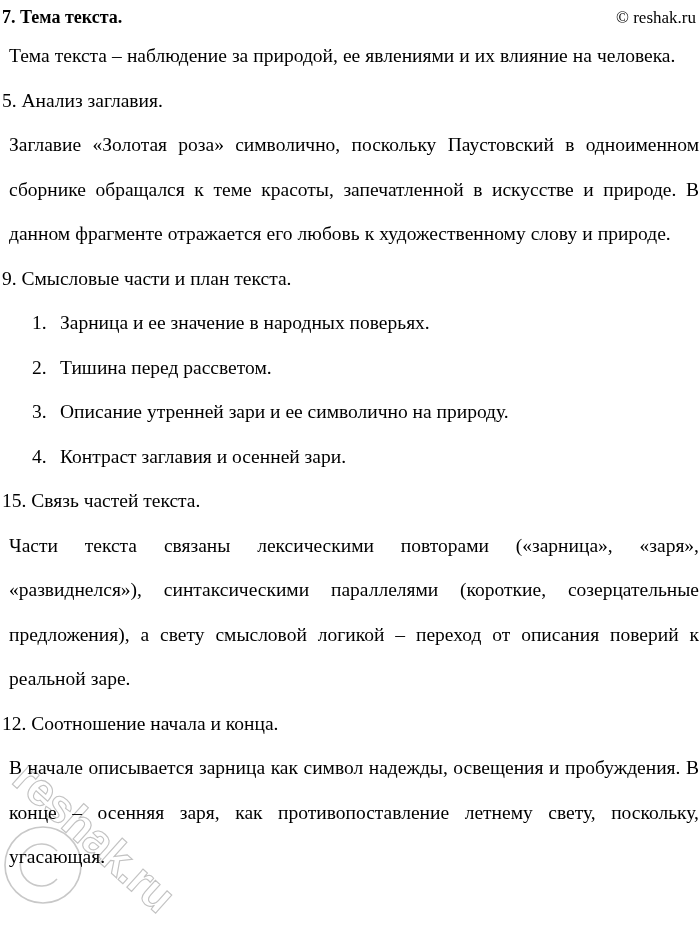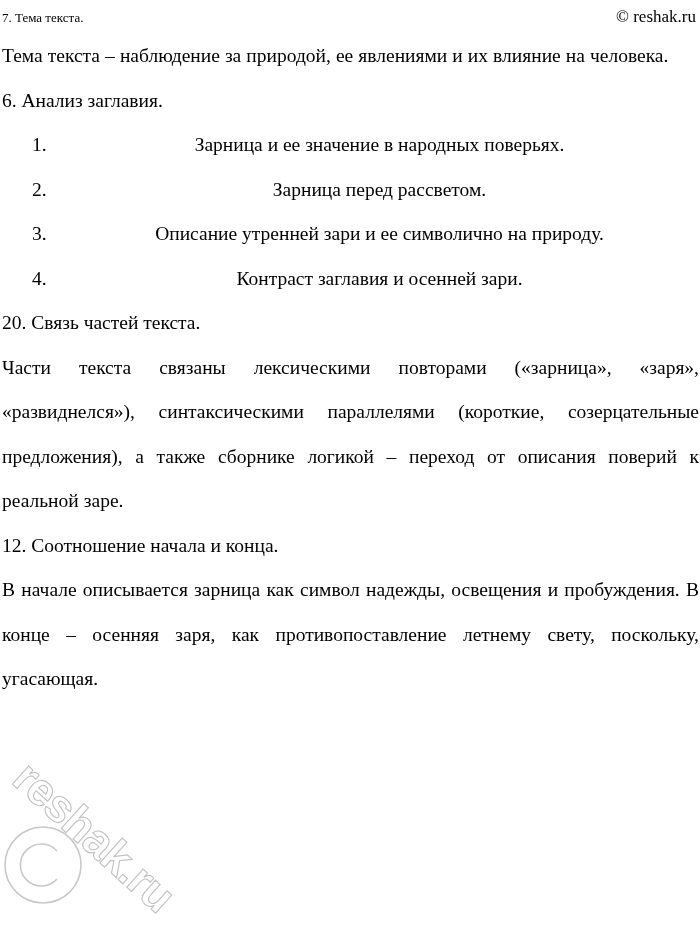--- a/index.html
+++ b/index.html
@@ -54,23 +54,24 @@
   .doc-head {
     position: relative;
     z-index: 2;
     display: flex;
     align-items: baseline;
     justify-content: space-between;
     padding: 0 2px 0 2px;
     height: 34px;
   }
   .doc-head .head-title {
-    font-size: 13px;
+    font-size: 18px;
     line-height: 34px;
     white-space: nowrap;
+    font-weight: bold;
   }
   .doc-head .head-credit {
     font-size: 17px;
     line-height: 34px;
     white-space: nowrap;
     padding-right: 2px;
   }
 
   
   .content {
@@ -83,20 +84,21 @@
     font-size: 19.5px;
     line-height: 44.5px;
     text-align: justify;
     text-justify: inter-word;
     -webkit-hyphens: none;
     hyphens: none;
     word-spacing: 0.2px;
   }
   p.para.last-line-left {
     text-align-last: left;
+    margin-left: 7px;
   }
   p.heading {
     margin: 0;
     font-size: 19.5px;
     line-height: 44.5px;
     text-align: left;
     white-space: nowrap;
   }
 
   
@@ -105,21 +107,21 @@
     padding: 0;
     list-style: none;
     counter-reset: planitem;
   }
   ol.plan li {
     position: relative;
     margin: 0;
     padding-left: 58px;
     font-size: 19.5px;
     line-height: 44.5px;
-    text-align: center;
+    text-align: left;
     white-space: nowrap;
     counter-increment: planitem;
   }
   ol.plan li::before {
     content: counter(planitem) ".";
     position: absolute;
     left: 30px;
     top: 0;
     font-size: 19.5px;
     line-height: 44.5px;
@@ -144,33 +146,35 @@
 
   <div class="doc-head">
     <span class="head-title">7. Тема текста.</span>
     <span class="head-credit">© reshak.ru</span>
   </div>
 
   <div class="content">
 
     <p class="para last-line-left">Тема текста – наблюдение за природой, ее явлениями и их влияние на человека.</p>
 
-    <p class="heading">6. Анализ заглавия.</p>
+    <p class="heading">5. Анализ заглавия.</p>
 
+    <p class="para last-line-left">Заглавие «Золотая роза» символично, поскольку Паустовский в одноименном сборнике обращался к теме красоты, запечатленной в искусстве и природе. В данном фрагменте отражается его любовь к художественному слову и природе.</p>
 
+    <p class="heading">9. Смысловые части и план текста.</p>
 
     <ol class="plan">
       <li>Зарница и ее значение в народных поверьях.</li>
-      <li>Зарница перед рассветом.</li>
+      <li>Тишина перед рассветом.</li>
       <li>Описание утренней зари и ее символично на природу.</li>
       <li>Контраст заглавия и осенней зари.</li>
     </ol>
 
-    <p class="heading">20. Связь частей текста.</p>
+    <p class="heading">15. Связь частей текста.</p>
 
-    <p class="para last-line-left">Части текста связаны лексическими повторами («зарница», «заря», «развиднелся»), синтаксическими параллелями (короткие, созерцательные предложения), а также сборнике логикой – переход от описания поверий к реальной заре.</p>
+    <p class="para last-line-left">Части текста связаны лексическими повторами («зарница», «заря», «развиднелся»), синтаксическими параллелями (короткие, созерцательные предложения), а свету смысловой логикой – переход от описания поверий к реальной заре.</p>
 
     <p class="heading">12. Соотношение начала и конца.</p>
 
     <p class="para last-line-left">В начале описывается зарница как символ надежды, освещения и пробуждения. В конце – осенняя заря, как противопоставление летнему свету, поскольку, угасающая.</p>
 
   </div>
 </div>
 
 </body></html>

